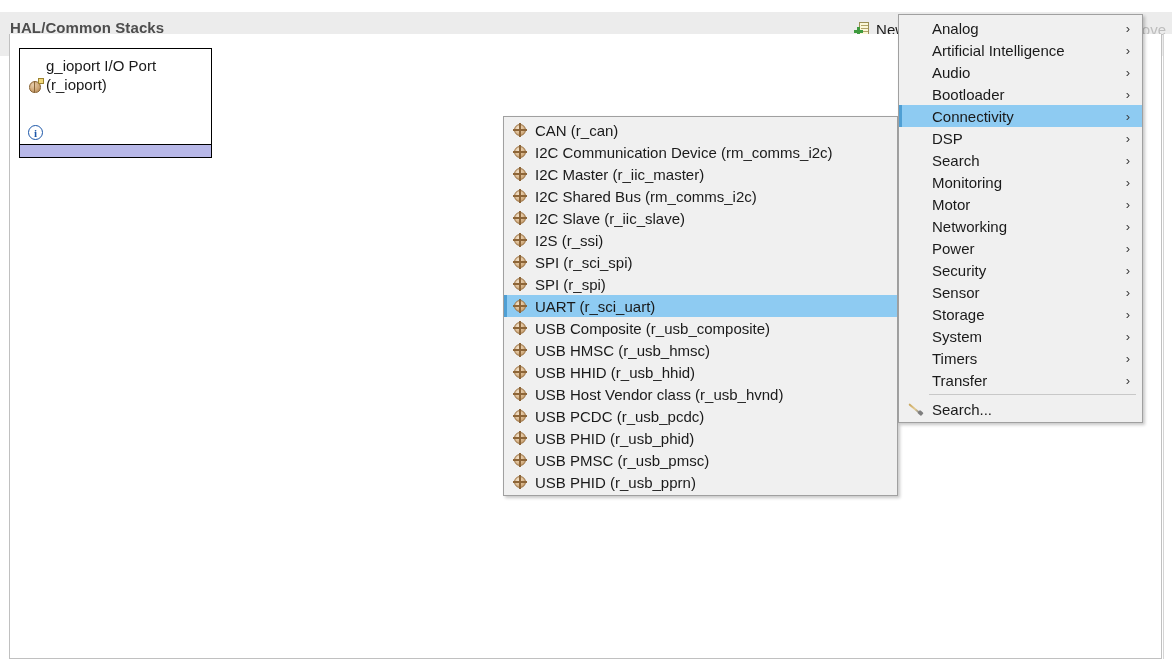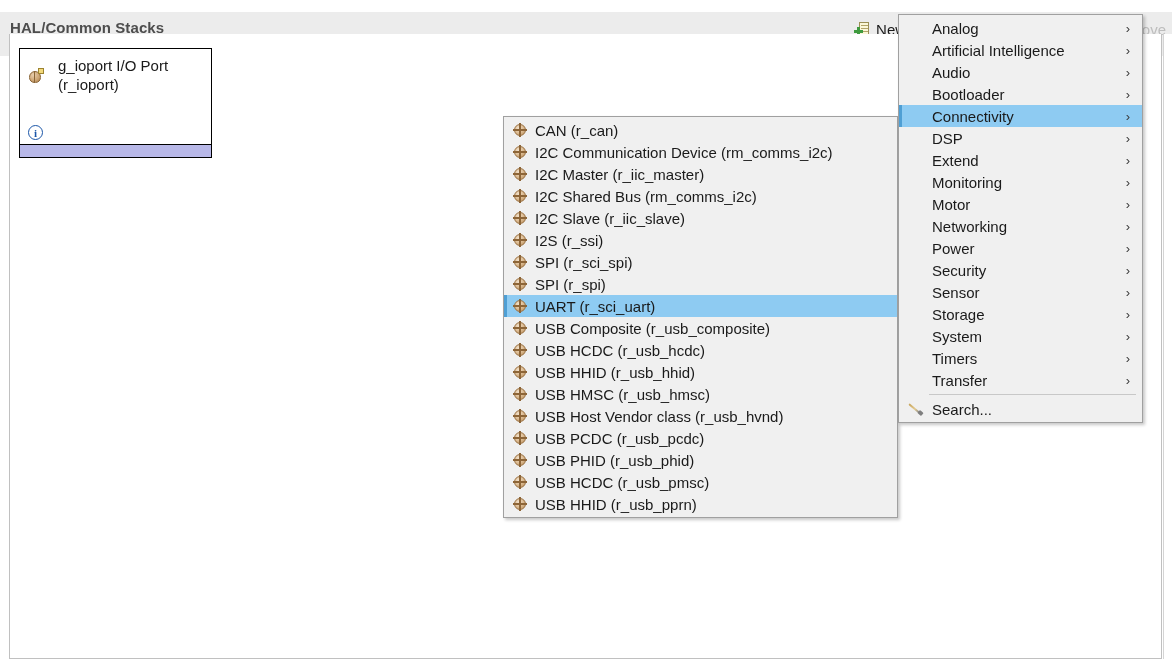--- a/index.html
+++ b/index.html
@@ -126,22 +126,22 @@
     background: #ffffff;
     border: 1px solid #000000;
     box-sizing: border-box;
   }
   #ioport-module-header {
     position: absolute;
     left: 8px;
     top: 7px;
     right: 6px;
     display: flex;
-    align-items: center;
-    gap: 14px;
+    align-items: flex-end;
+    gap: 2px;
   }
   .ioport-icon {
     width: 16px;
     height: 16px;
     position: relative;
     flex: 0 0 auto;
     margin-top: 2px;
   }
   .ioport-icon .ball {
     position: absolute;
@@ -461,44 +461,36 @@
         <span class="cross-h"></span>
       </span>
       <span>USB Composite (r_usb_composite)</span>
     </div>
     <div class="menu-item">
       <span class="module-icon">
         <span class="orb"></span>
         <span class="cross-v"></span>
         <span class="cross-h"></span>
       </span>
-      <span>USB HCDC (r_usb_hcdc)</span>
+      <span>USB HMSC (r_usb_hmsc)</span>
     </div>
     <div class="menu-item">
       <span class="module-icon">
         <span class="orb"></span>
         <span class="cross-v"></span>
         <span class="cross-h"></span>
       </span>
       <span>USB HHID (r_usb_hhid)</span>
     </div>
     <div class="menu-item">
       <span class="module-icon">
         <span class="orb"></span>
         <span class="cross-v"></span>
         <span class="cross-h"></span>
       </span>
-      <span>USB HMSC (r_usb_hmsc)</span>
-    </div>
-    <div class="menu-item">
-      <span class="module-icon">
-        <span class="orb"></span>
-        <span class="cross-v"></span>
-        <span class="cross-h"></span>
-      </span>
       <span>USB Host Vendor class (r_usb_hvnd)</span>
     </div>
     <div class="menu-item">
       <span class="module-icon">
         <span class="orb"></span>
         <span class="cross-v"></span>
         <span class="cross-h"></span>
       </span>
       <span>USB PCDC (r_usb_pcdc)</span>
     </div>
@@ -509,29 +501,29 @@
         <span class="cross-h"></span>
       </span>
       <span>USB PHID (r_usb_phid)</span>
     </div>
     <div class="menu-item">
       <span class="module-icon">
         <span class="orb"></span>
         <span class="cross-v"></span>
         <span class="cross-h"></span>
       </span>
-      <span>USB HCDC (r_usb_pmsc)</span>
-    </div>
-    <div class="menu-item">
-      <span class="module-icon">
-        <span class="orb"></span>
-        <span class="cross-v"></span>
-        <span class="cross-h"></span>
-      </span>
-      <span>USB HHID (r_usb_pprn)</span>
+      <span>USB PMSC (r_usb_pmsc)</span>
+    </div>
+    <div class="menu-item">
+      <span class="module-icon">
+        <span class="orb"></span>
+        <span class="cross-v"></span>
+        <span class="cross-h"></span>
+      </span>
+      <span>USB PHID (r_usb_pprn)</span>
     </div>
   </div>
 
 <div class="menu-popup" id="category-menu">
     <div class="menu-item">
       <span>Analog</span>
       <span class="arrow">›</span>
     </div>
     <div class="menu-item">
       <span>Artificial Intelligence</span>
@@ -547,21 +539,21 @@
     </div>
     <div class="menu-item selected">
       <span>Connectivity</span>
       <span class="arrow">›</span>
     </div>
     <div class="menu-item">
       <span>DSP</span>
       <span class="arrow">›</span>
     </div>
     <div class="menu-item">
-      <span>Extend</span>
+      <span>Search</span>
       <span class="arrow">›</span>
     </div>
     <div class="menu-item">
       <span>Monitoring</span>
       <span class="arrow">›</span>
     </div>
     <div class="menu-item">
       <span>Motor</span>
       <span class="arrow">›</span>
     </div>

